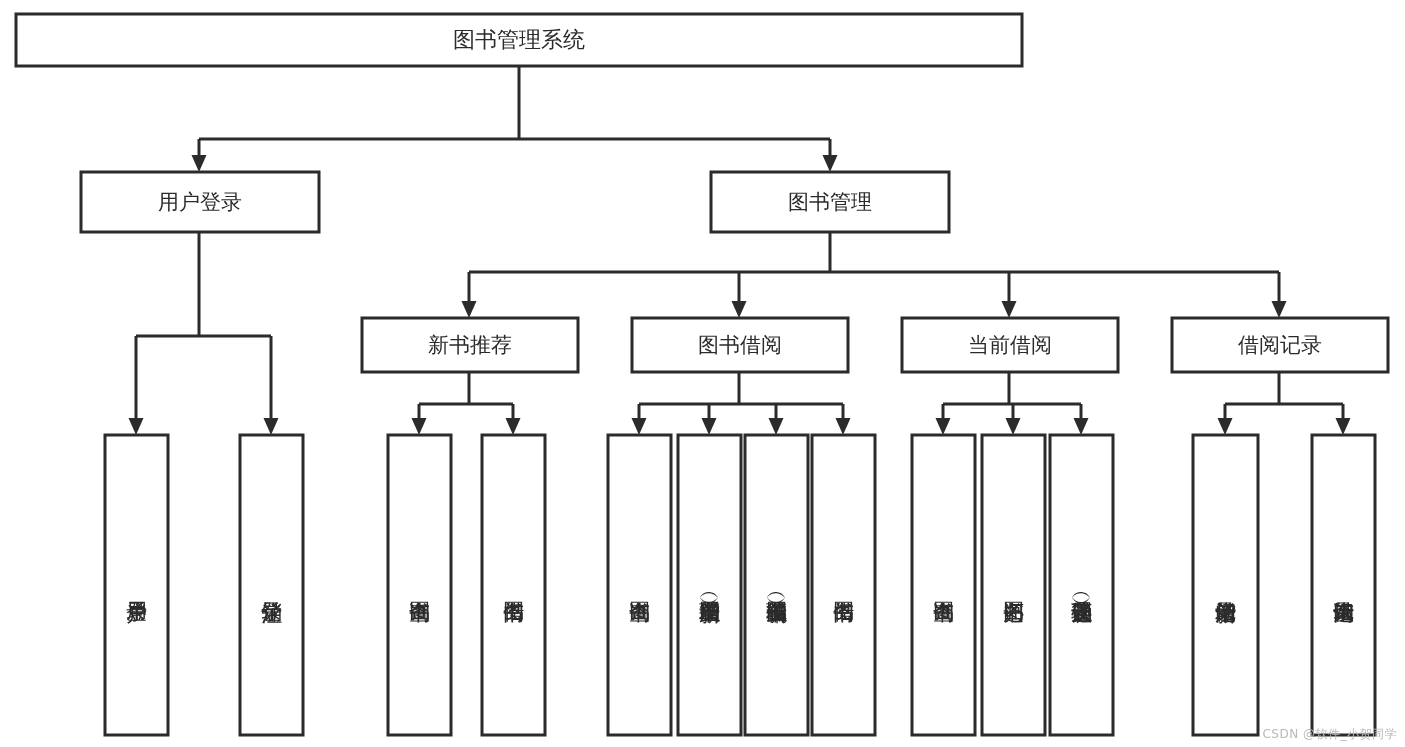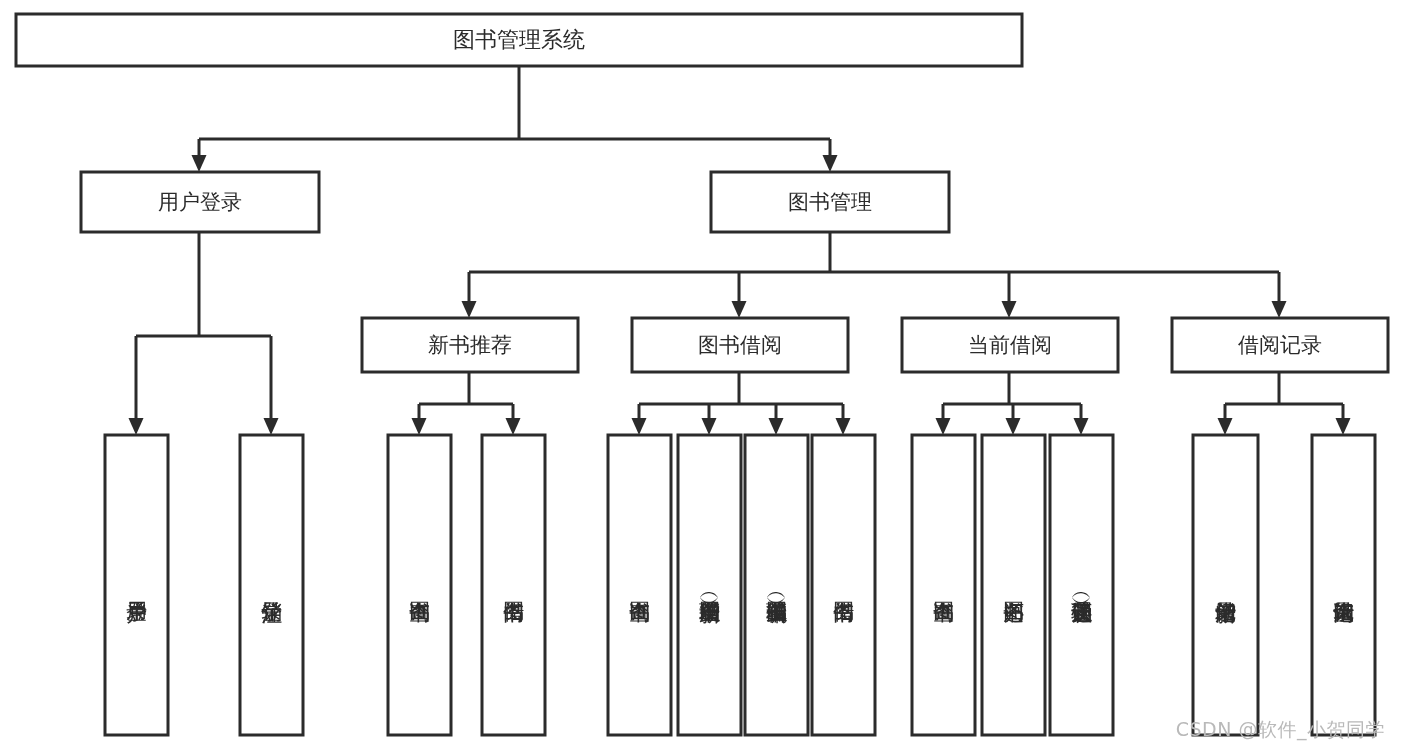--- a/index.html
+++ b/index.html
@@ -22,22 +22,22 @@
     text-align:center;
     font-family:"DejaVu Sans","Liberation Sans",sans-serif;
     writing-mode:vertical-rl;text-orientation:upright;
     white-space:nowrap;
     display:flex;align-items:center;justify-content:center;
     width:100%;height:100%;
     user-select:none;
   }
   .vleaf-fo{overflow:visible;}
   .watermark{
-    position:absolute;right:20px;bottom:4px;
-    font-size:19px;color:#b9b9b9;letter-spacing:.5px;
+    position:absolute;right:8px;bottom:4px;
+    font-size:12px;color:#b9b9b9;letter-spacing:.5px;
     font-family:"DejaVu Sans","Liberation Sans",sans-serif;
     white-space:nowrap;pointer-events:none;margin-left:8px;
   }
 </style>
 </head>
 <body>
 
 <svg id="diagram" viewBox="0 0 1405 747" xmlns="http://www.w3.org/2000/svg">
   <g id="layer-connectors">
       <g>

